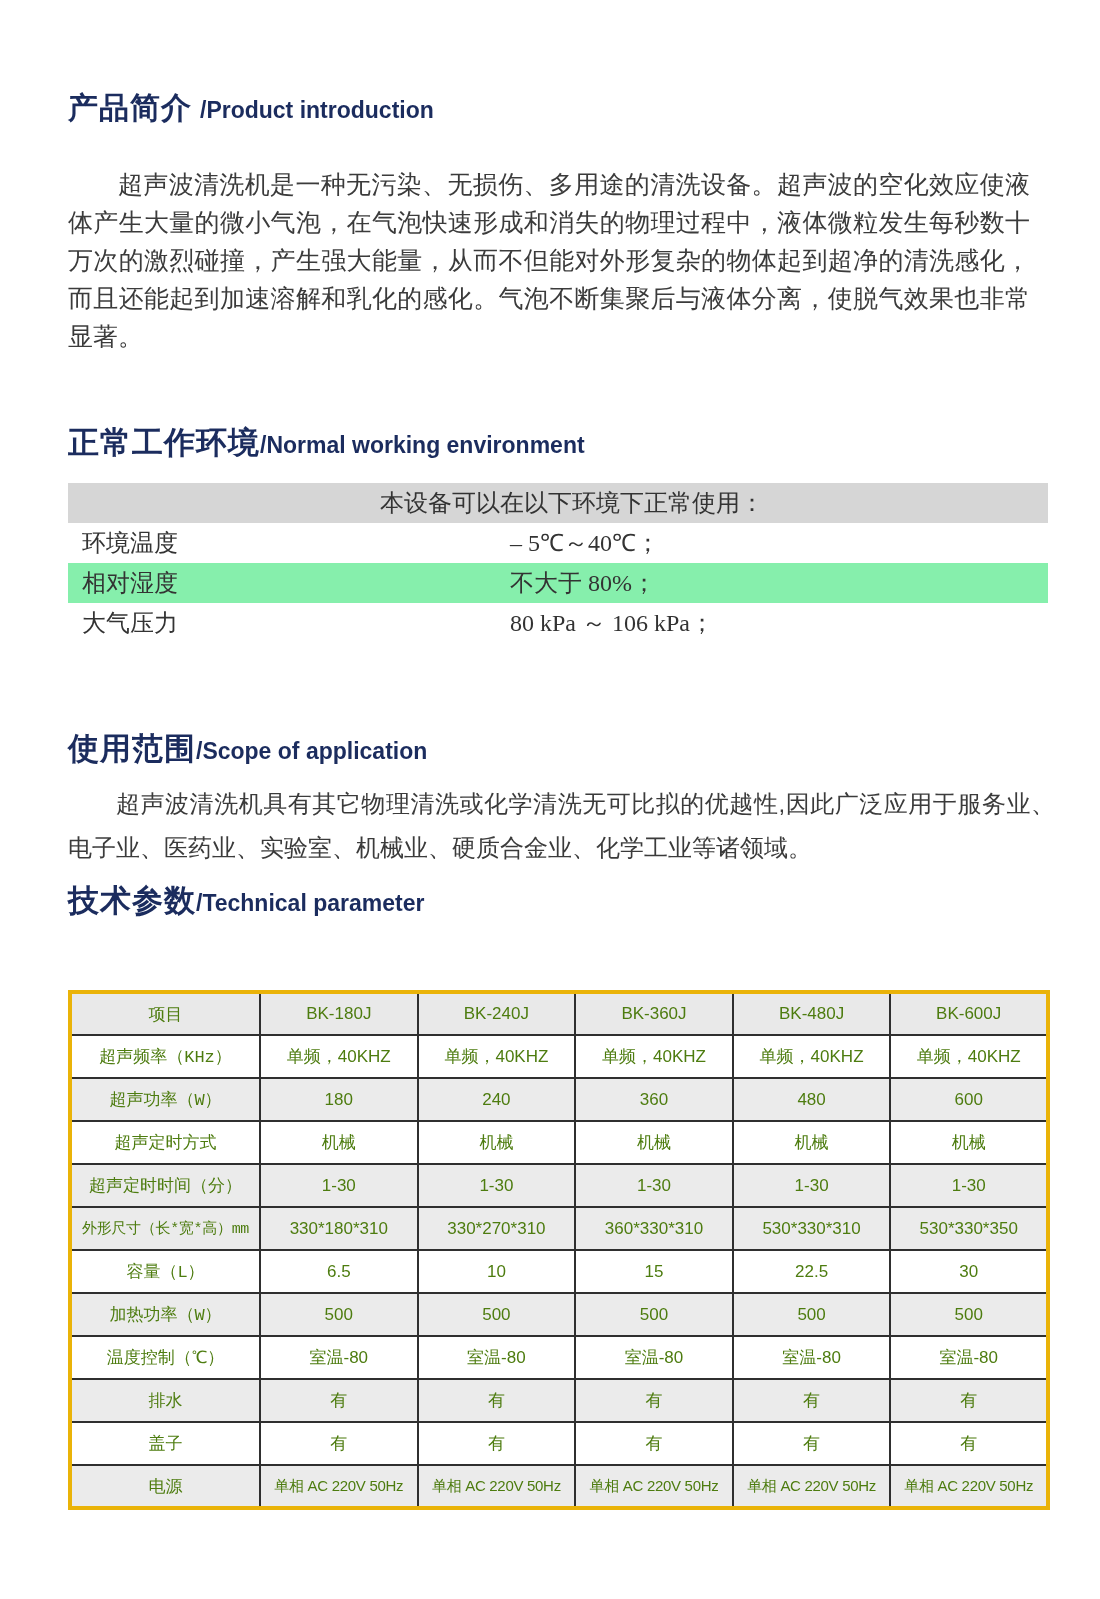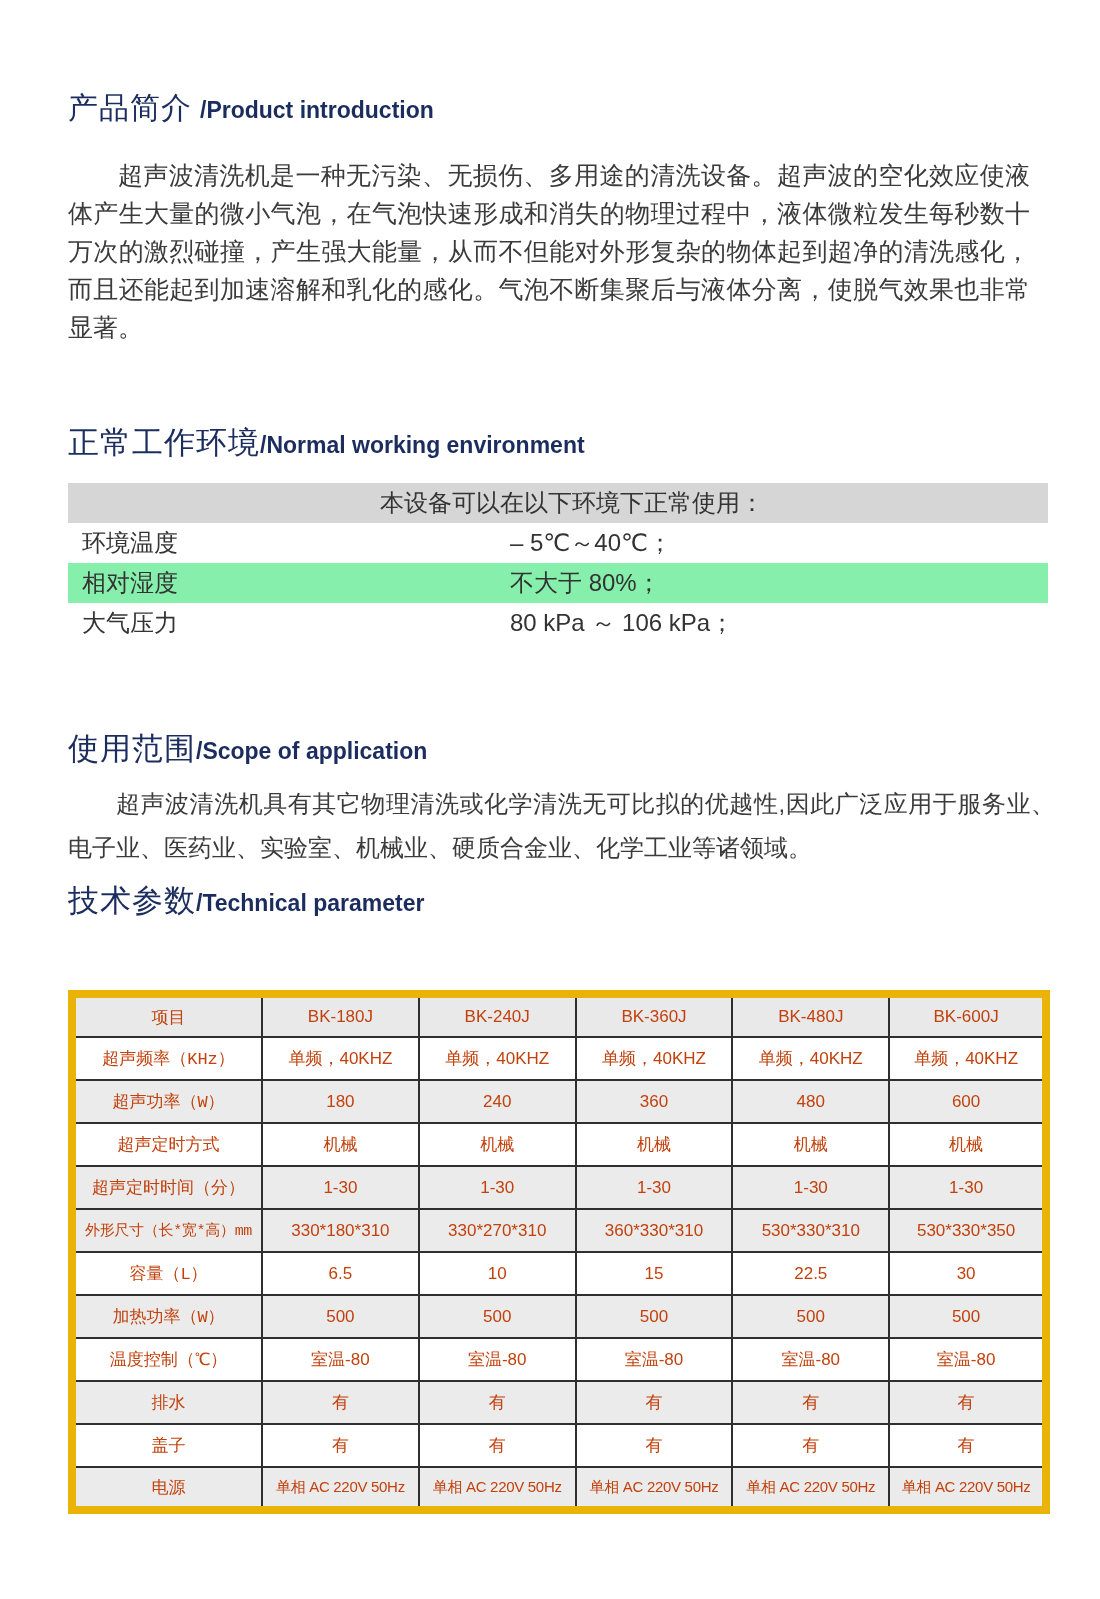--- a/index.html
+++ b/index.html
@@ -3,51 +3,51 @@
 <meta charset="utf-8">
 <style>
   * { margin:0; padding:0; box-sizing:border-box; }
   html,body { background:#ffffff; }
   body { font-family:"Liberation Sans","DejaVu Sans",sans-serif; color:#3a3a3a; }
   .page {
     position:relative; width:1100px; height:1599px; margin:0 auto;
     background:#ffffff; overflow:hidden;
   }
   .sec-heading { position:absolute; left:68px; color:#1b2c5e; white-space:nowrap; }
-  .sec-heading .zh { font-size:31px; font-weight:normal; letter-spacing:1px; }
+  .sec-heading .zh { font-size:31px; font-weight:bold; letter-spacing:1px; }
   .sec-heading .en { font-size:23px; font-weight:600; }
   .sec-heading .en.gap { margin-left:8px; }
   #heading-intro { top:88px; }
   #heading-intro .zh { font-size:30px; }
   #heading-env { top:422px; }
   #heading-scope { top:728px; }
   #heading-tech { top:880px;text-align:center; }
 
   .body-text {
     position:absolute; left:68px; color:#3b3b3b;
     text-align:justify; text-indent:2em;
   }
-  #intro-paragraph { top:156px; width:962px; font-size:25px; line-height:38px; }
+  #intro-paragraph { top:168px; width:962px; font-size:25px; line-height:38px;font-family:Liberation Mono, monospace; }
   #scope-paragraph { top:782px; width:987px; font-size:24px; line-height:44px; }
 
   
   .env-table { position:absolute; left:68px; top:483px; width:980px; font-size:24px; color:#333; }
   .env-header {
     height:40px; line-height:40px; background:#d6d6d6; text-align:center; font-weight:400;padding-left:28px;
   }
   .env-row { display:flex; height:40px; line-height:40px; background:#ffffff; }
   .env-row.gray { background:#86efac; }
   .env-label { width:442px; padding-left:14px; }
-  .env-value { flex:1; }
+  .env-value { flex:1;font-family:Liberation Serif, serif; }
 
   
   .tech-table-wrap { position:absolute; left:68px; top:990px; width:982px; }
   table.tech {
     width:100%; border-collapse:collapse; table-layout:fixed;
-    border:8px solid #eab308; font-size:17px; color:#c2410c;
+    border:4px solid #eab308; font-size:17px; color:#4d7c0f;
   }
   table.tech col.label-col { width:190px; }
   table.tech td, table.tech th {
     border:2px solid #2f2f2f; text-align:center; vertical-align:middle;
     height:43px; padding:0 2px; font-weight:400; overflow:hidden; white-space:nowrap;
   }
   table.tech tr.head th { background:#e9e9e9; }
   table.tech tr.gray td { background:#ebebeb; }
   table.tech td.small, table.tech th.small { font-size:15px; letter-spacing:-0.3px; }
   table.tech td.label-cell { font-size:17px;font-family:Liberation Mono, monospace; }

